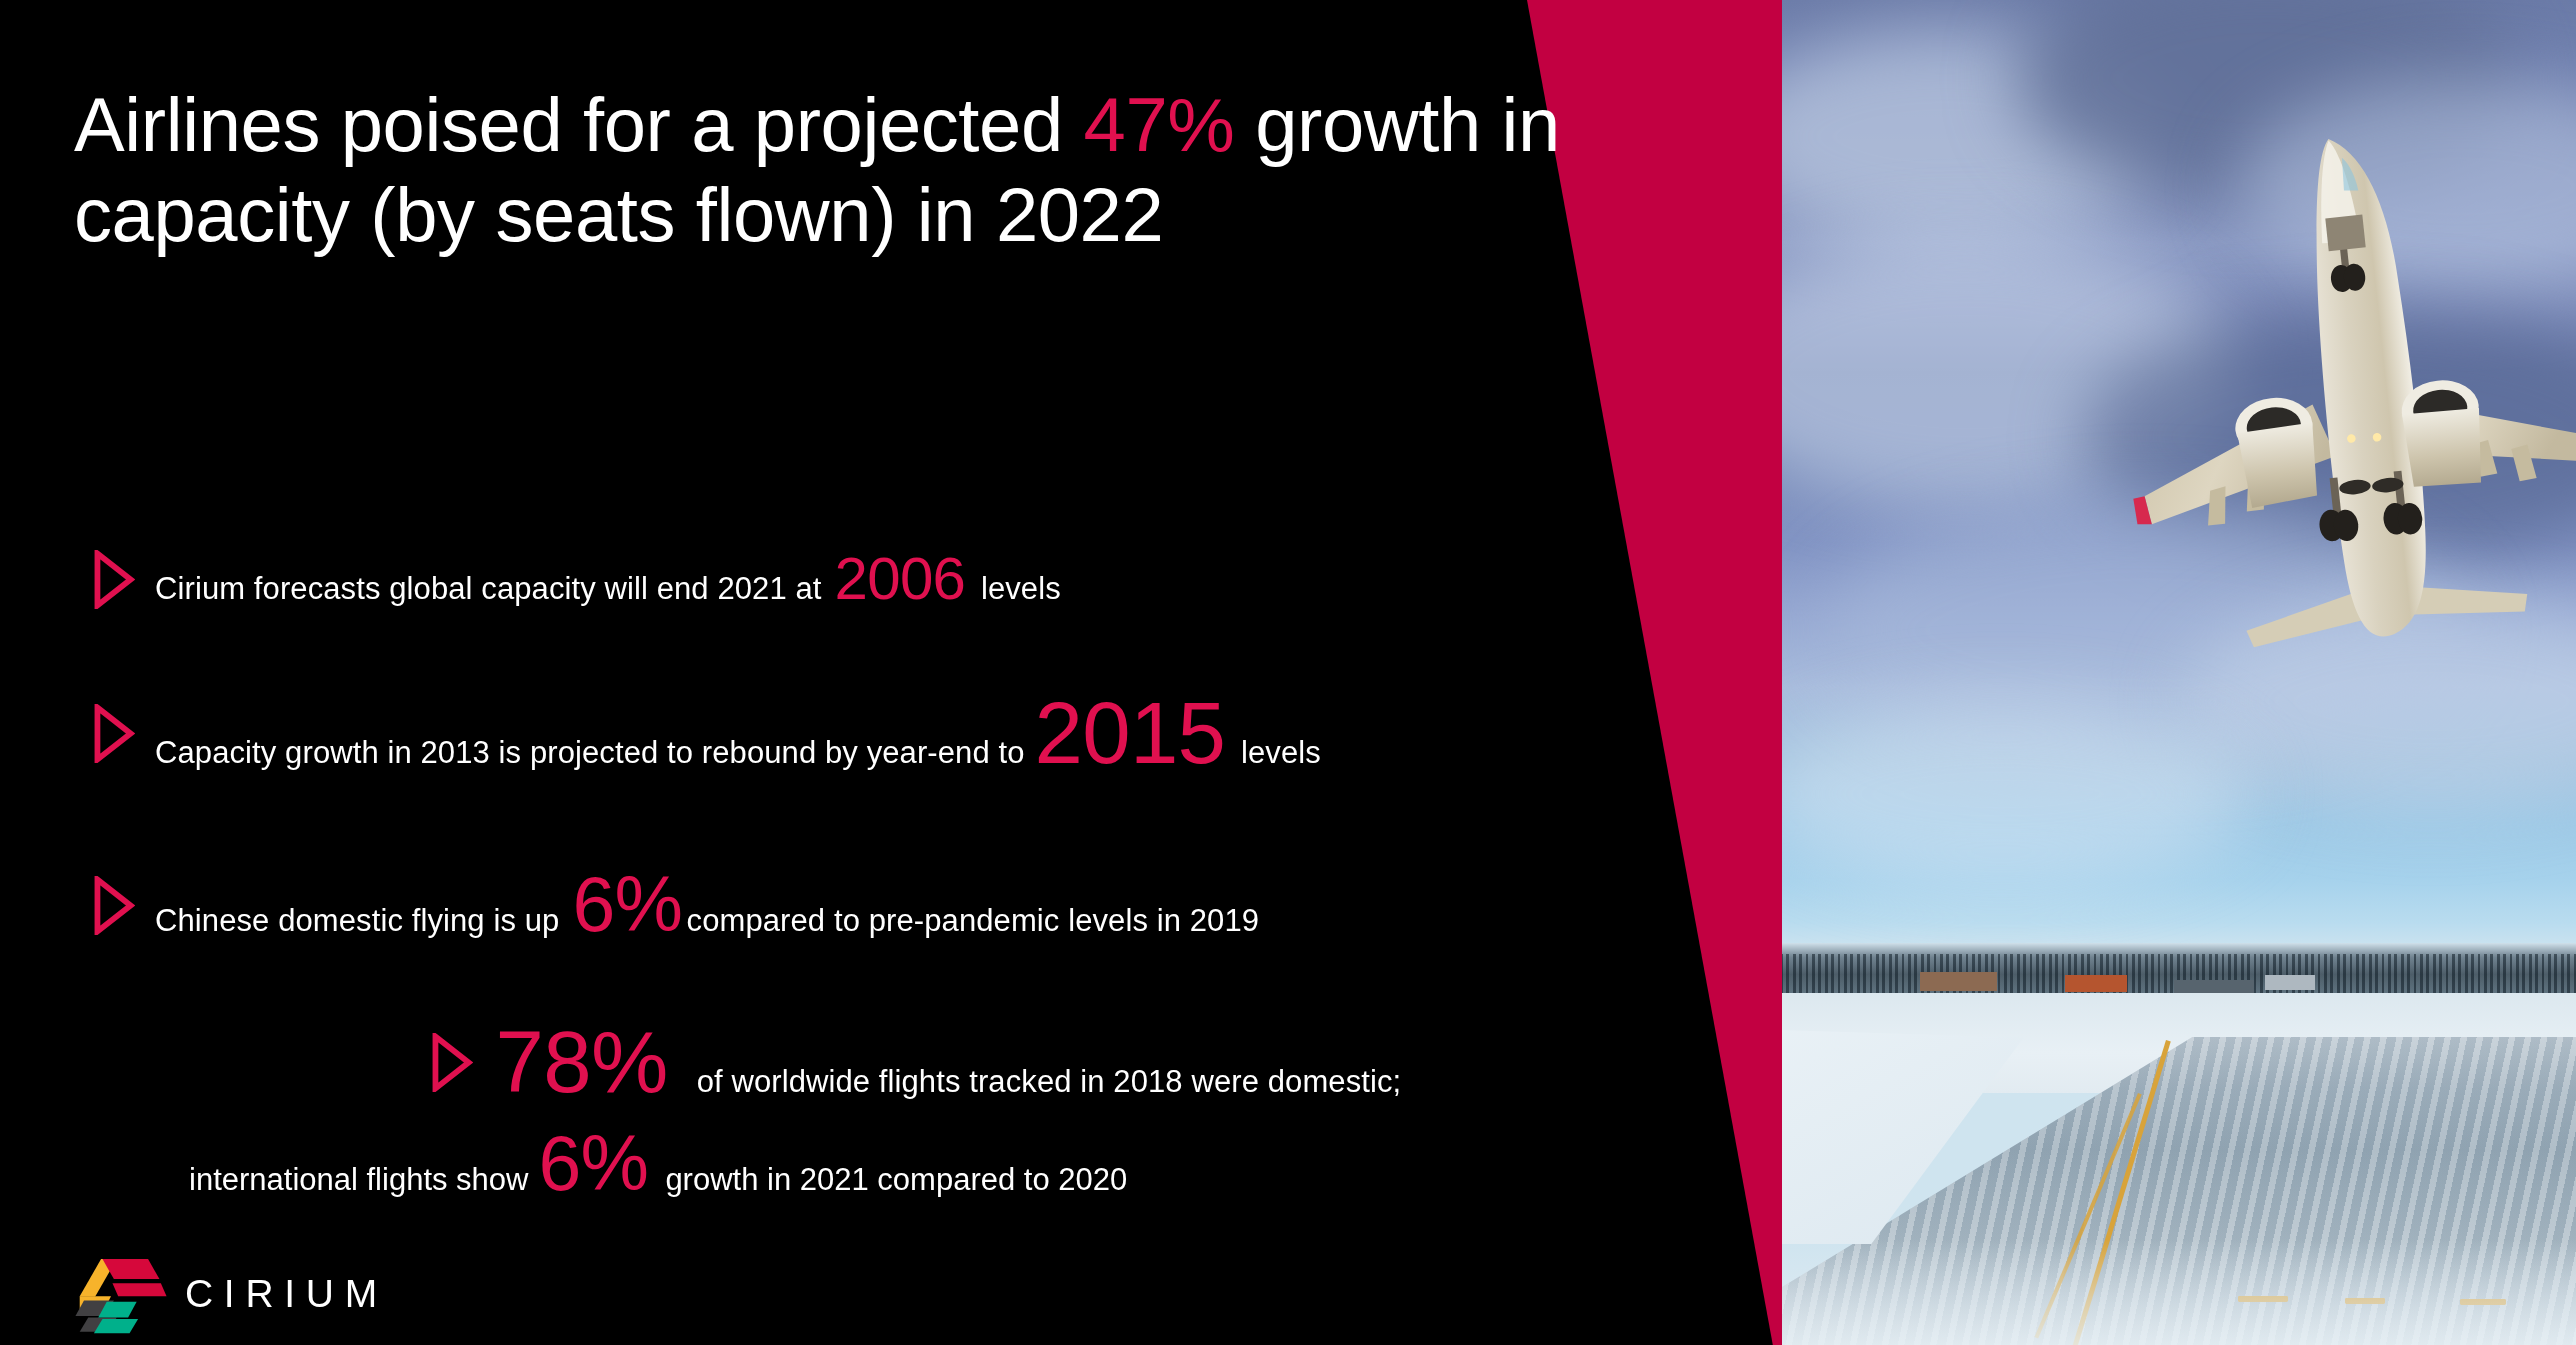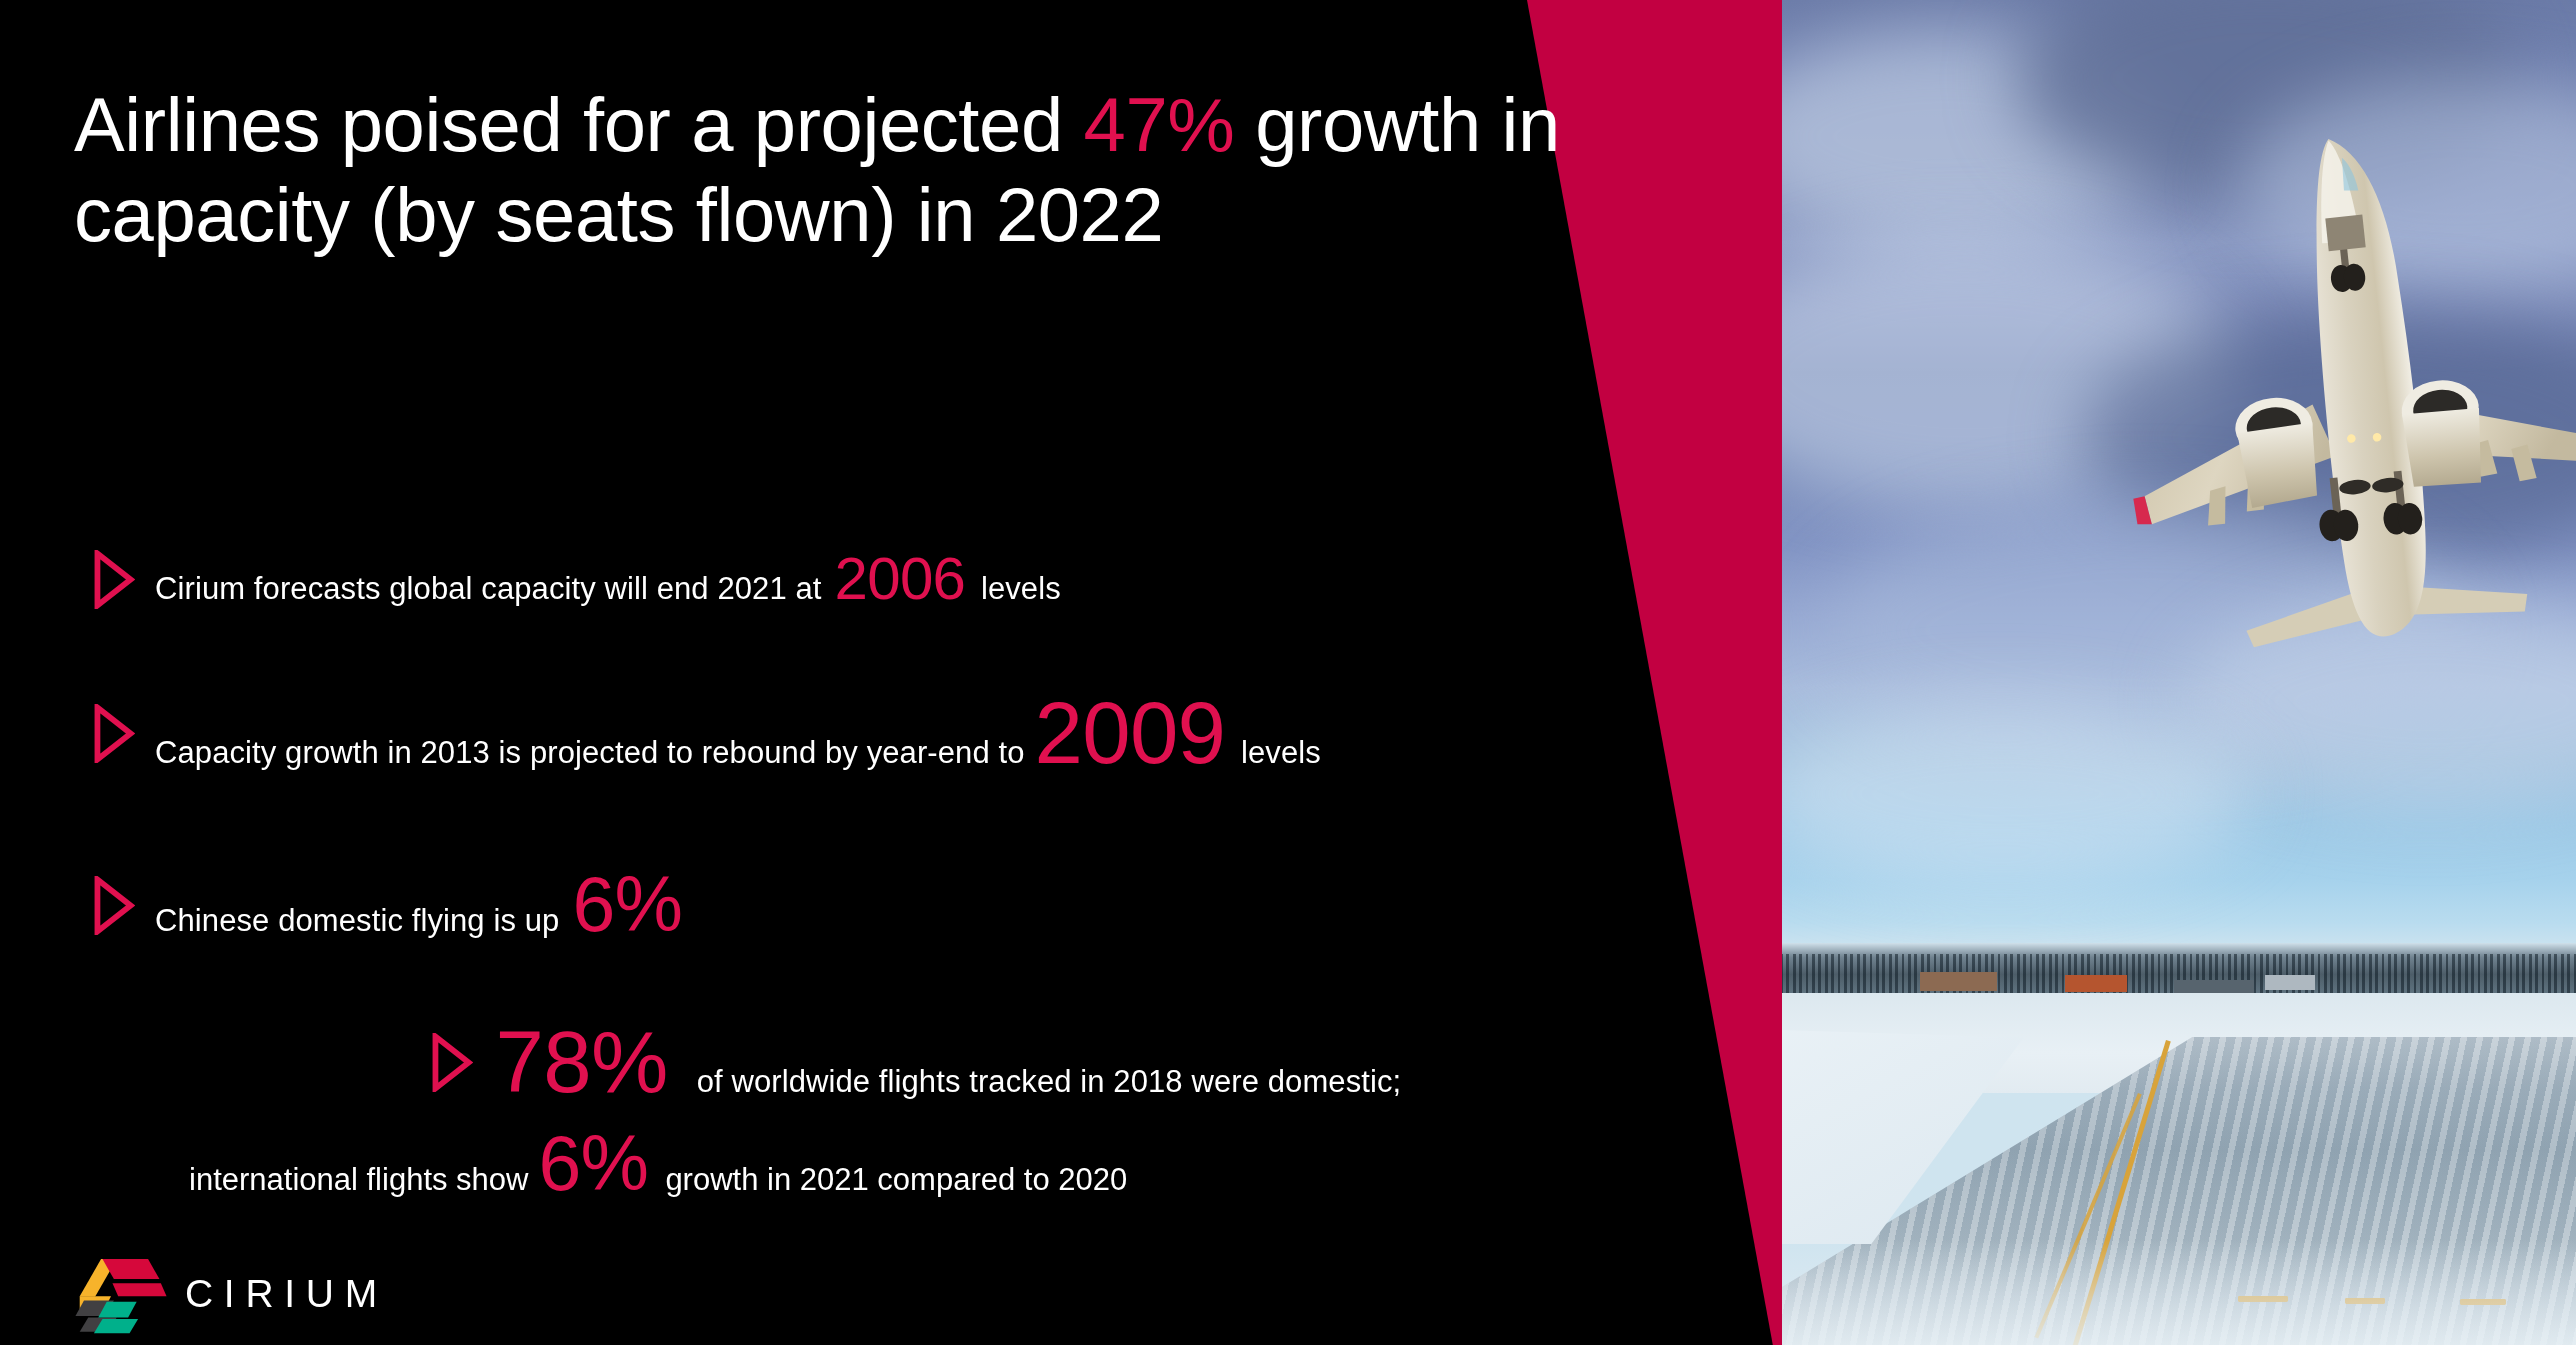--- a/index.html
+++ b/index.html
@@ -406,34 +406,35 @@
     </div>
 
     <div class="bullet b2">
       <span class="tri">
         <svg viewBox="0 0 58 82" width="42" height="59">
           <path d="M6,5 L52,41 L6,77 Z" fill="none" stroke="#E0104F" stroke-width="8"></path>
         </svg>
       </span>
       <span class="btext">
         <span>Capacity growth in 2013 is projected to rebound by year-end to</span>
-        <span class="bignum n-2015">2009</span>
+        <span class="bignum n-2015">2015</span>
         <span>levels</span>
       </span>
     </div>
 
     <div class="bullet b3">
       <span class="tri">
         <svg viewBox="0 0 58 82" width="42" height="59">
           <path d="M6,5 L52,41 L6,77 Z" fill="none" stroke="#E0104F" stroke-width="8"></path>
         </svg>
       </span>
       <span class="btext">
         <span>Chinese domestic flying is up</span>
         <span class="bignum n-6a">6%</span>
+        <span>compared to pre-pandemic levels in 2019</span>
       </span>
     </div>
 
     <div class="bullet b4">
       <span class="tri">
         <svg viewBox="0 0 58 82" width="42" height="59">
           <path d="M6,5 L52,41 L6,77 Z" fill="none" stroke="#E0104F" stroke-width="8"></path>
         </svg>
       </span>
       <span class="btext">

